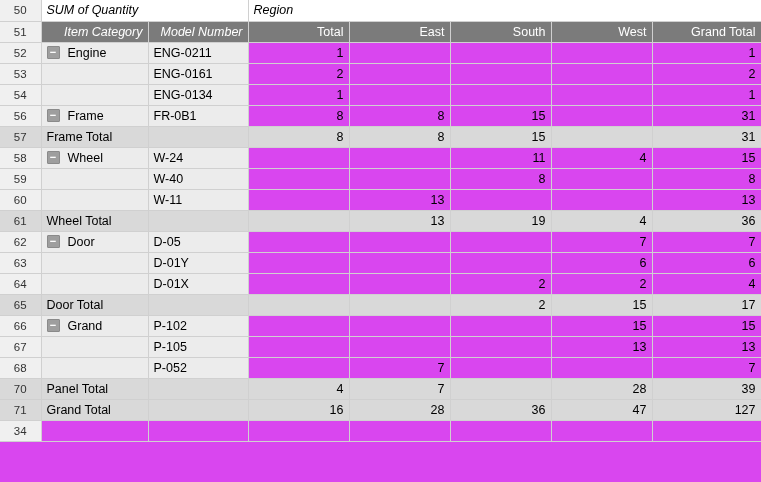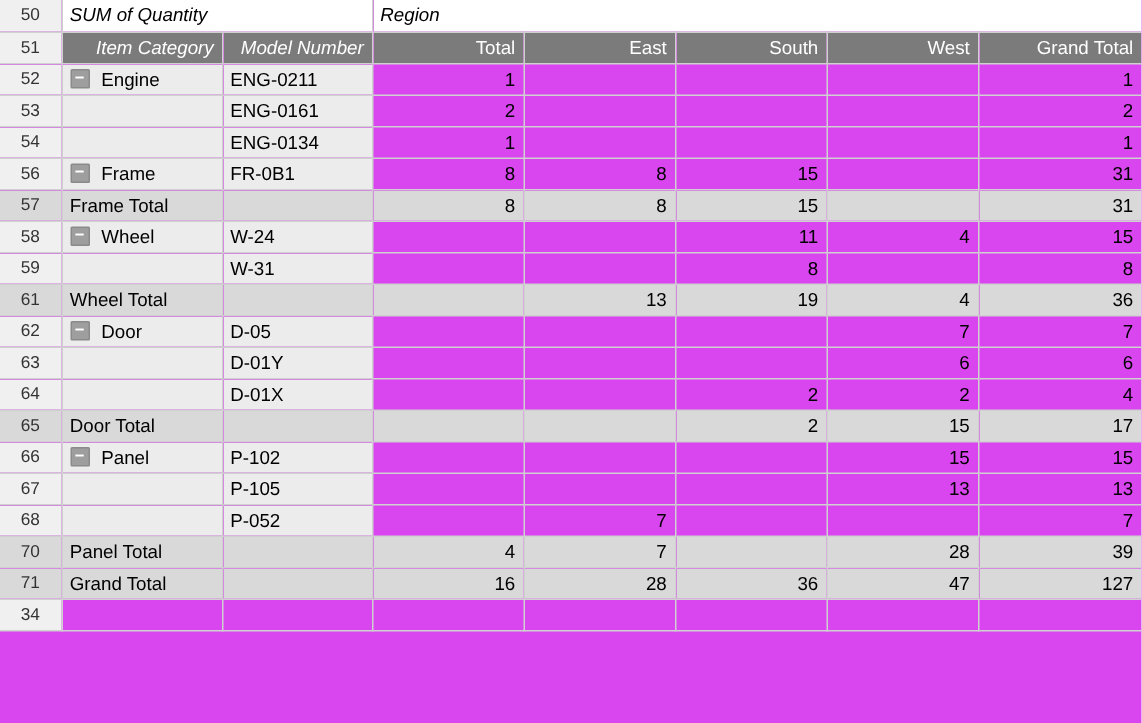--- a/index.html
+++ b/index.html
@@ -205,26 +205,36 @@
           <td class="modelcell">W-24</td>
           <td class="num"></td>
           <td class="num"></td>
           <td class="num">11</td>
           <td class="num">4</td>
           <td class="num">15</td>
         </tr>
         <tr>
           <td class="rowhdr">59</td>
           <td class="firstdata catcell"><span class="catlabel"></span></td>
-          <td class="modelcell">W-31</td>
-          <td class="num"></td>
-          <td class="num"></td>
-          <td class="num">8</td>
-          <td class="num"></td>
-          <td class="num">8</td>
+          <td class="modelcell">W-40</td>
+          <td class="num"></td>
+          <td class="num"></td>
+          <td class="num">8</td>
+          <td class="num"></td>
+          <td class="num">8</td>
+        </tr>
+        <tr>
+          <td class="rowhdr">60</td>
+          <td class="firstdata catcell"><span class="catlabel"></span></td>
+          <td class="modelcell">W-11</td>
+          <td class="num"></td>
+          <td class="num">13</td>
+          <td class="num"></td>
+          <td class="num"></td>
+          <td class="num">13</td>
         </tr>
         <tr class="subtotal">
           <td class="rowhdr">61</td>
           <td class="firstdata"><span class="catlabel">Wheel Total</span></td>
           <td class=""></td>
           <td class="num"></td>
           <td class="num">13</td>
           <td class="num">19</td>
           <td class="num">4</td>
           <td class="num">36</td>
@@ -264,21 +274,21 @@
           <td class="firstdata"><span class="catlabel">Door Total</span></td>
           <td class=""></td>
           <td class="num"></td>
           <td class="num"></td>
           <td class="num">2</td>
           <td class="num">15</td>
           <td class="num">17</td>
         </tr>
         <tr>
           <td class="rowhdr">66</td>
-          <td class="firstdata catcell"><span class="collapse-btn">−</span><span class="catlabel">Panel</span></td>
+          <td class="firstdata catcell"><span class="collapse-btn">−</span><span class="catlabel">Grand</span></td>
           <td class="modelcell">P-102</td>
           <td class="num"></td>
           <td class="num"></td>
           <td class="num"></td>
           <td class="num">15</td>
           <td class="num">15</td>
         </tr>
         <tr>
           <td class="rowhdr">67</td>
           <td class="firstdata catcell"><span class="catlabel"></span></td>

